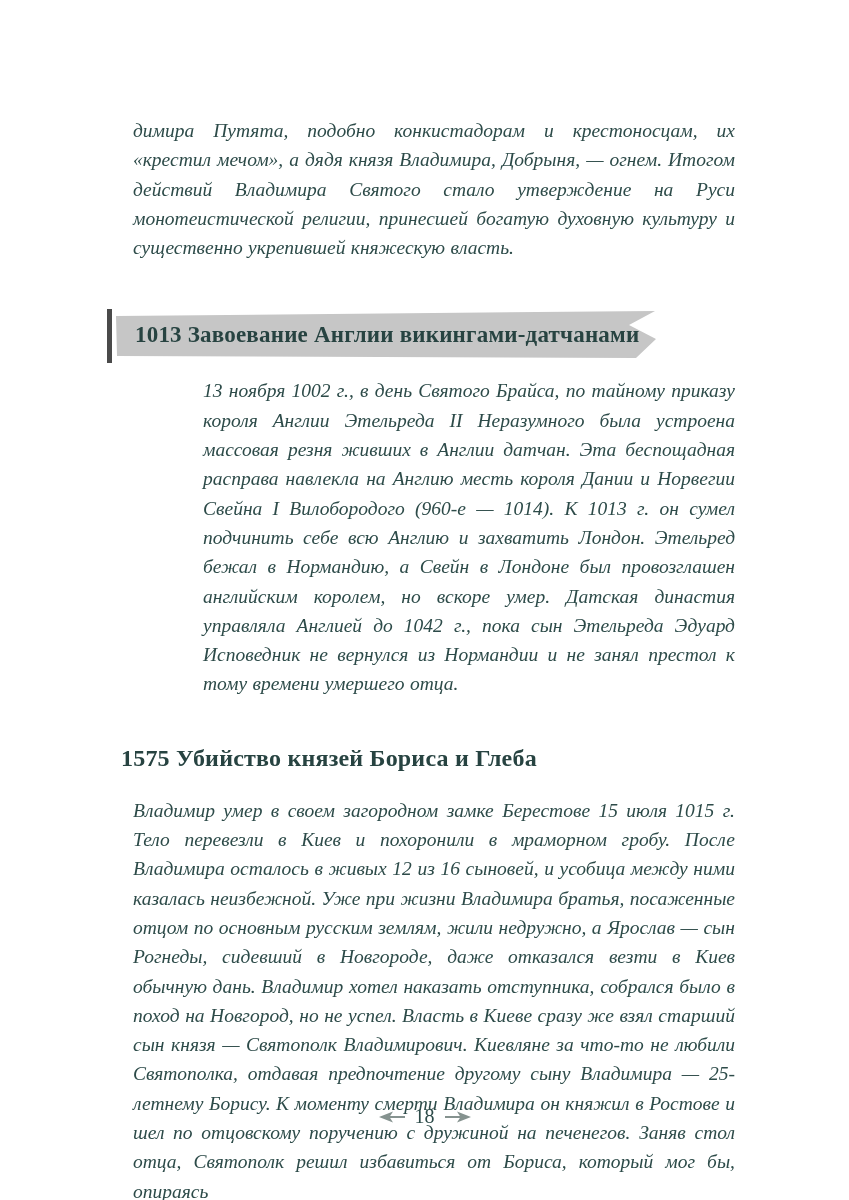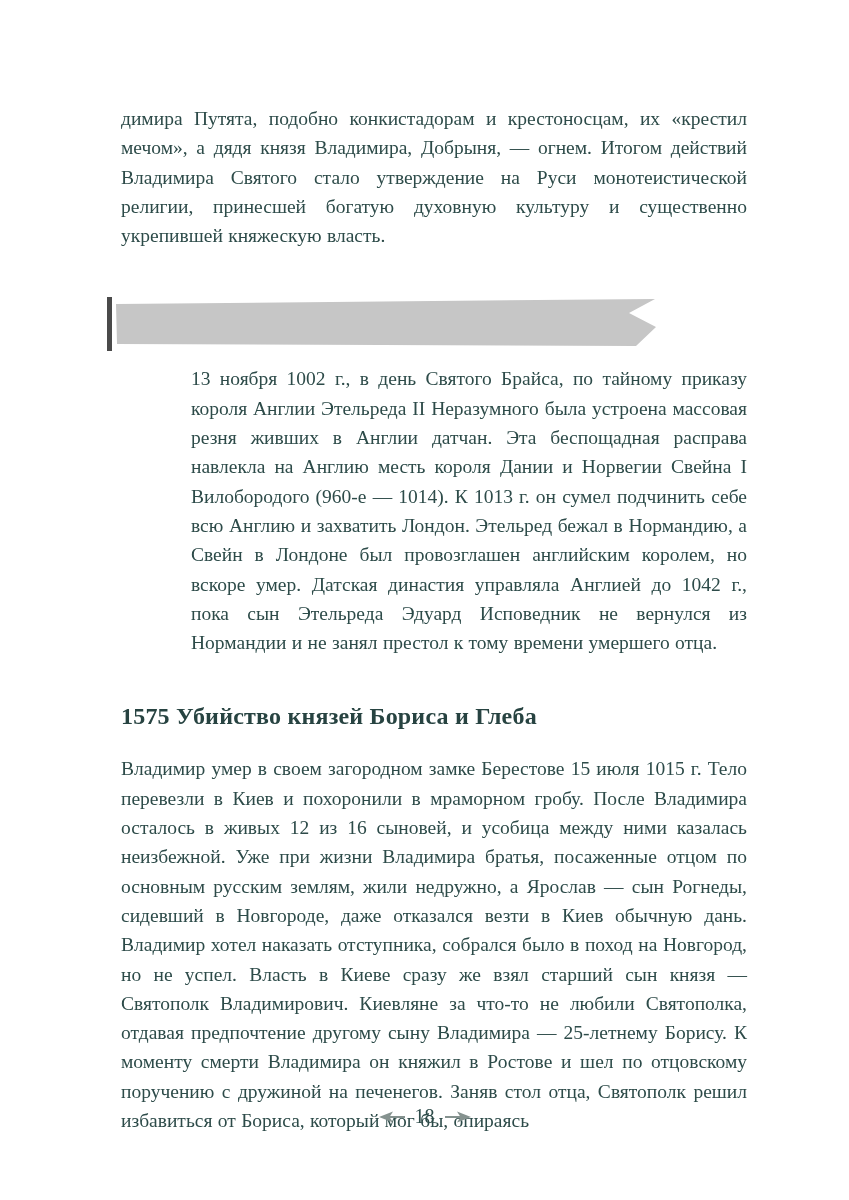--- a/index.html
+++ b/index.html
@@ -15,22 +15,23 @@
   .page {
     position: absolute;
     left: 121px;
     top: 104px;
     width: 626px;
   }
   .body-text {
     font-size: 19.5px;
     line-height: 29.3px;
     text-align: justify;
-    margin: 0;
+    margin: 12px;
     word-spacing: 0.5px;
+    font-style: italic;
   }
   
   .heading-flag {
     position: relative;
     margin: 48px 0 16px 0;
     height: 50px;
     display: flex;
     align-items: center;
   }
   .flag-svg {
@@ -82,20 +83,21 @@
 
 <div class="page">
 
   <p class="body-text">димира Путята, подобно конкистадорам и крестоносцам, их «крестил мечом», а дядя князя Владимира, Добрыня, — огнем. Итогом действий Владимира Святого стало утверждение на Руси монотеистической религии, принесшей богатую духовную культуру и существенно укрепившей княжескую власть.</p>
 
   <h2 class="heading-flag">
     <svg class="flag-svg" viewBox="0 0 565 56" preserveAspectRatio="none">
       <rect x="0" y="1" width="5" height="54" fill="#4a4a4a"></rect>
       <polygon points="9,8 548,3 522,17 549,31 529,50 10,48" fill="#c6c6c6"></polygon>
     </svg>
+    <span class="heading-text">1013 Завоевание Англии викингами-датчанами</span>
   </h2>
 
   <p class="body-text indented">13 ноября 1002 г., в день Святого Брайса, по тайному приказу короля Англии Этельреда II Неразумного была устроена массовая резня живших в Англии датчан. Эта беспощадная расправа навлекла на Англию месть короля Дании и Норвегии Свейна I Вилобородого (960-е — 1014). К 1013 г. он сумел подчинить себе всю Англию и захватить Лондон. Этельред бежал в Нормандию, а Свейн в Лондоне был провозглашен английским королем, но вскоре умер. Датская династия управляла Англией до 1042 г., пока сын Этельреда Эдуард Исповедник не вернулся из Нормандии и не занял престол к тому времени умершего отца.</p>
 
   <h2 class="heading-plain">1575 Убийство князей Бориса и Глеба</h2>
 
   <p class="body-text">Владимир умер в своем загородном замке Берестове 15 июля 1015 г. Тело перевезли в Киев и похоронили в мраморном гробу. После Владимира осталось в живых 12 из 16 сыновей, и усобица между ними казалась неизбежной. Уже при жизни Владимира братья, посаженные отцом по основным русским землям, жили недружно, а Ярослав — сын Рогнеды, сидевший в Новгороде, даже отказался везти в Киев обычную дань. Владимир хотел наказать отступника, собрался было в поход на Новгород, но не успел. Власть в Киеве сразу же взял старший сын князя — Святополк Владимирович. Киевляне за что-то не любили Святополка, отдавая предпочтение другому сыну Владимира — 25-летнему Борису. К моменту смерти Владимира он княжил в Ростове и шел по отцовскому поручению с дружиной на печенегов. Заняв стол отца, Святополк решил избавиться от Бориса, который мог бы, опираясь</p>
 
 </div>
 

